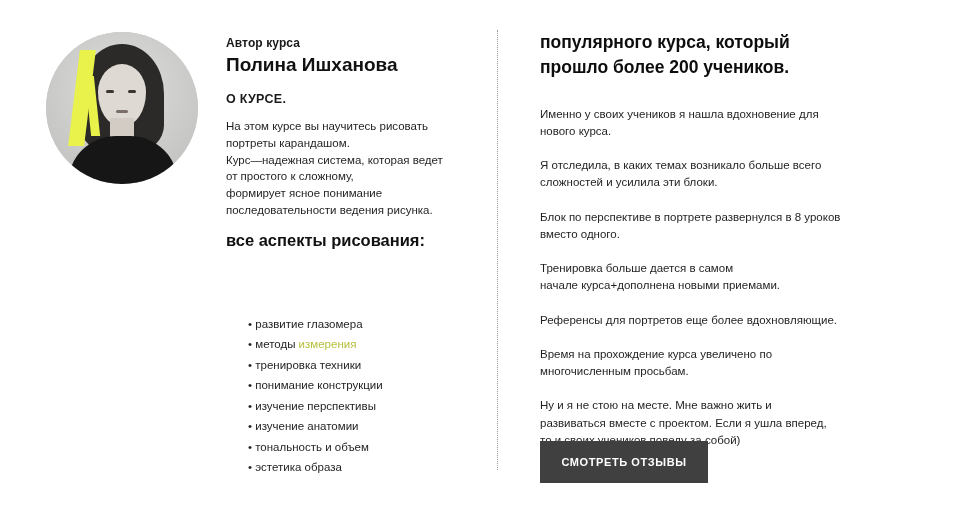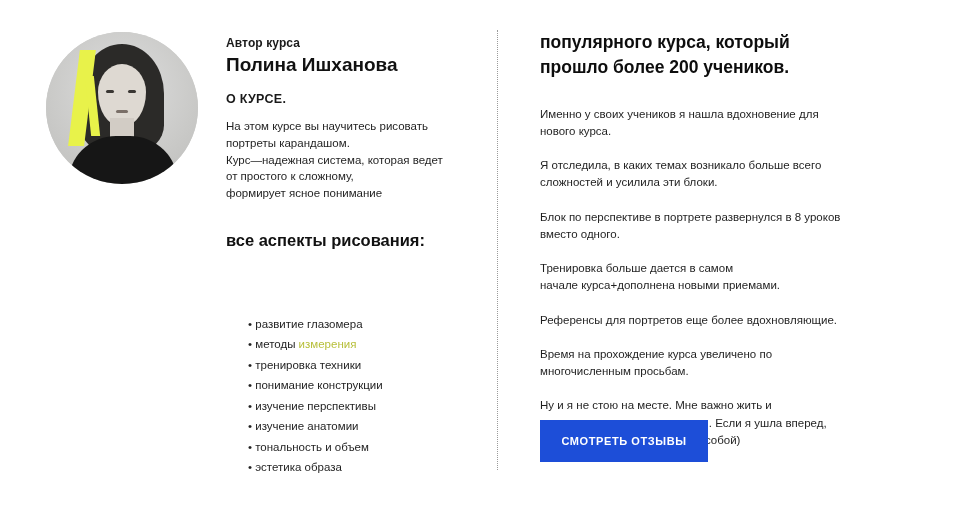--- a/index.html
+++ b/index.html
@@ -215,24 +215,24 @@
     font-size: 11.5px;
     line-height: 1.5;
     margin: 0 0 17px 0;
     color: #1f1f1f;
   }
   .para span { display: block; }
 
   .cta {
     position: absolute;
     left: 540px;
-    top: 420px;
+    top: 441px;
     width: 168px;
     height: 42px;
-    background: #1d4ed8;
+    background: #404040;
     color: #ffffff;
     border: none;
     font-family: "Liberation Sans", sans-serif;
     font-size: 11px;
     font-weight: bold;
     letter-spacing: 0.6px;
     cursor: pointer;
   }
 </style>
 </head>
@@ -260,20 +260,21 @@
     <div class="left-text">
       <p class="kicker">Автор курса</p>
       <p class="author-name">Полина Ишханова</p>
       <p class="about-head">О КУРСЕ.</p>
       <p class="about-body">
         <span>На этом курсе вы научитесь рисовать</span>
         <span>портреты карандашом.</span>
         <span>Курс—надежная система, которая ведет</span>
         <span>от простого к сложному,</span>
         <span>формирует ясное понимание</span>
+        <span>последовательности ведения рисунка.</span>
       </p>
     </div>
 
     <div class="program-head">
       <span>все аспекты рисования:</span>
     </div>
 
     <ul class="bullets">
       <li><span>развитие глазомера</span></li>
       <li><span>методы </span><span class="hl">измерения</span></li>

